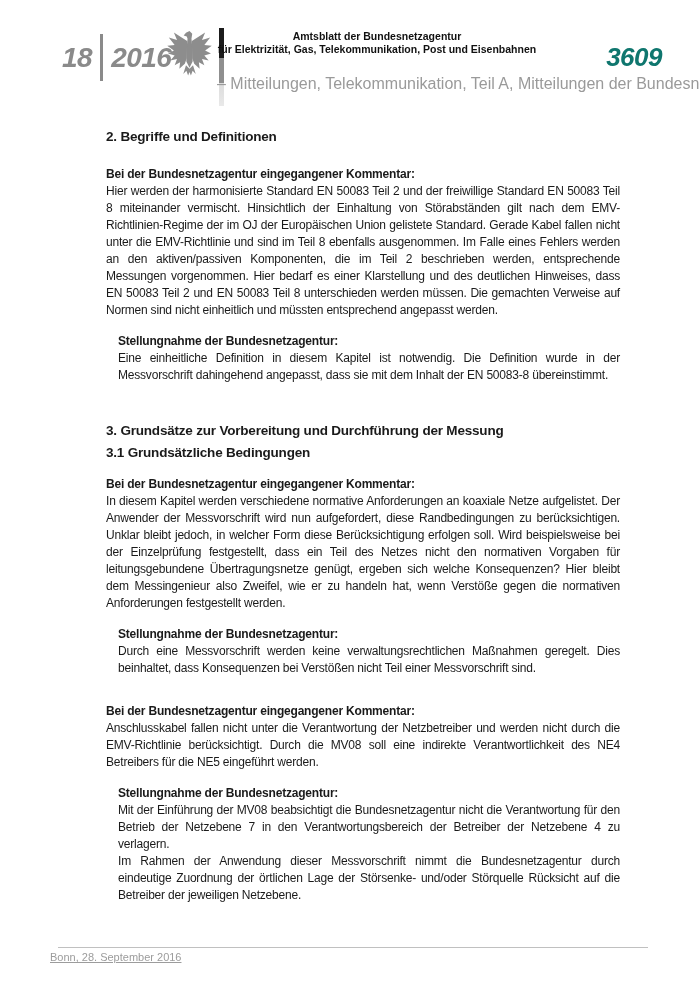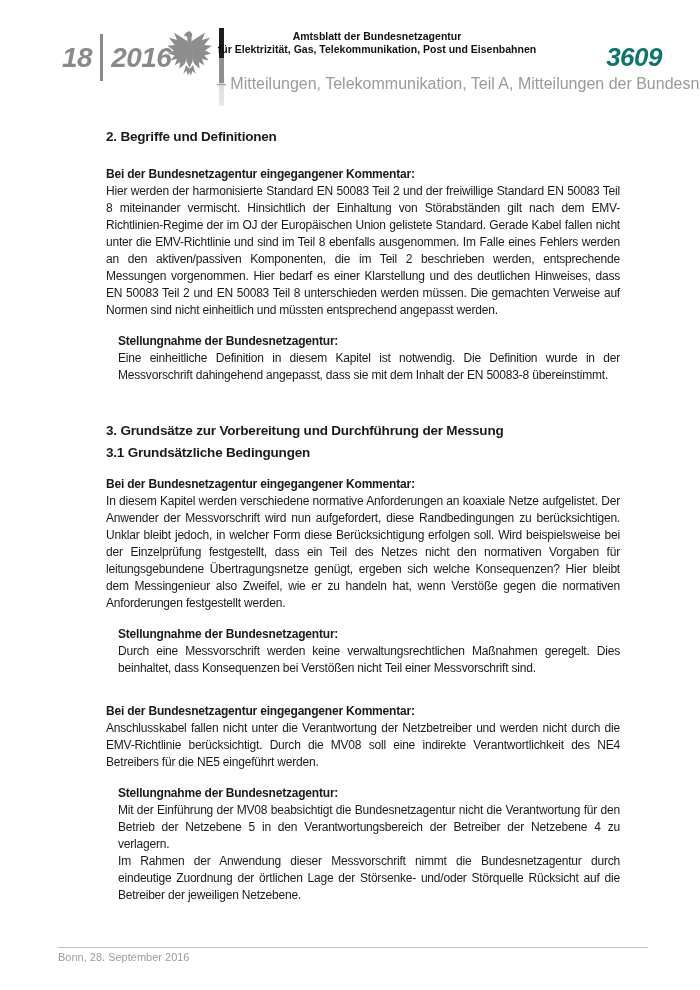--- a/index.html
+++ b/index.html
@@ -48,21 +48,21 @@
   .sec-heading.first{margin-bottom:20px;}
   .sec-heading.group-top{margin-top:38px;}
   .sec-heading.group-sub{margin-top:4px;margin-bottom:14px;}
   .block-label{font-weight:bold;}
   .para{margin:0;}
   .comment-block{margin:0;}
   .comment-block.gap{margin-top:26px;}
   .response-block{margin:14px 0 0 12px;}
   
   .footer-rule{position:absolute;left:58px;right:52px;top:947px;border-top:1px solid #c0c0c0;}
-  .dateline{position:absolute;left:58px;top:951px;font-size:11px;color:#9c9c9c;}
+  .dateline{position:absolute;left:50px;top:951px;font-size:11px;color:#9c9c9c;text-decoration:underline;}
 </style>
 </head>
 <body>
 
 <div class="page">
 
   <div class="issue">
     <span>18</span>
     <span class="issue-bar"></span>
     <span>2016</span>
@@ -114,21 +114,21 @@
       <p class="para">Durch eine Messvorschrift werden keine verwaltungsrechtlichen Maßnahmen geregelt. Dies beinhaltet, dass Konsequenzen bei Verstößen nicht Teil einer Messvorschrift sind.</p>
     </div>
 
     <div class="comment-block gap">
       <div class="block-label">Bei der Bundesnetzagentur eingegangener Kommentar:</div>
       <p class="para">Anschlusskabel fallen nicht unter die Verantwortung der Netzbetreiber und werden nicht durch die EMV-Richtlinie berücksichtigt. Durch die MV08 soll eine indirekte Verantwortlichkeit des NE4 Betreibers für die NE5 eingeführt werden.</p>
     </div>
 
     <div class="response-block">
       <div class="block-label">Stellungnahme der Bundesnetzagentur:</div>
-      <p class="para">Mit der Einführung der MV08 beabsichtigt die Bundesnetzagentur nicht die Verantwortung für den Betrieb der Netzebene 5 in den Verantwortungsbereich der Betreiber der Netzebene 4 zu verlagern.</p>
+      <p class="para">Mit der Einführung der MV08 beabsichtigt die Bundesnetzagentur nicht die Verantwortung für den Betrieb der Netzebene 7 in den Verantwortungsbereich der Betreiber der Netzebene 4 zu verlagern.</p>
       <p class="para">Im Rahmen der Anwendung dieser Messvorschrift nimmt die Bundesnetzagentur durch eindeutige Zuordnung der örtlichen Lage der Störsenke- und/oder Störquelle Rücksicht auf die Betreiber der jeweiligen Netzebene.</p>
     </div>
 
   </div>
 
   <div class="footer-rule"></div>
   <div class="dateline">Bonn, 28. September 2016</div>
 
 </div>
 

